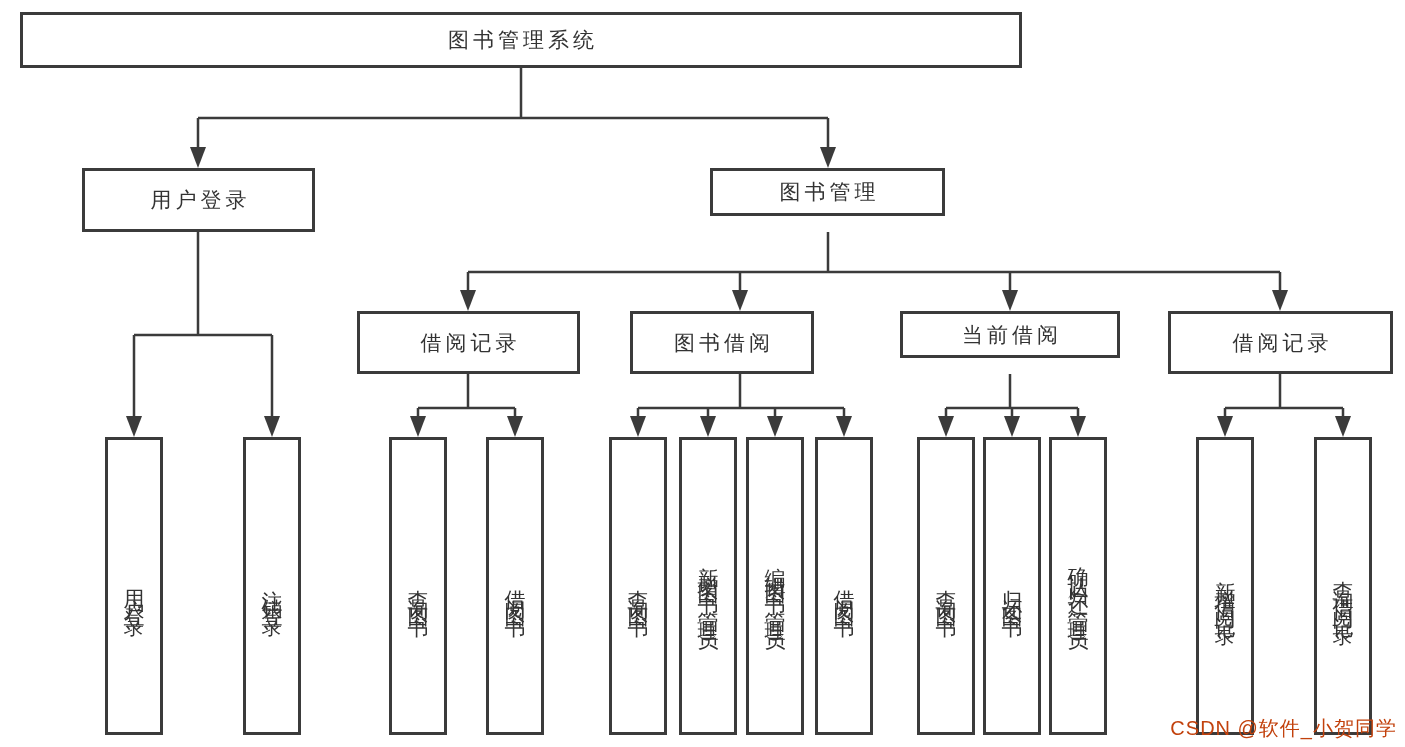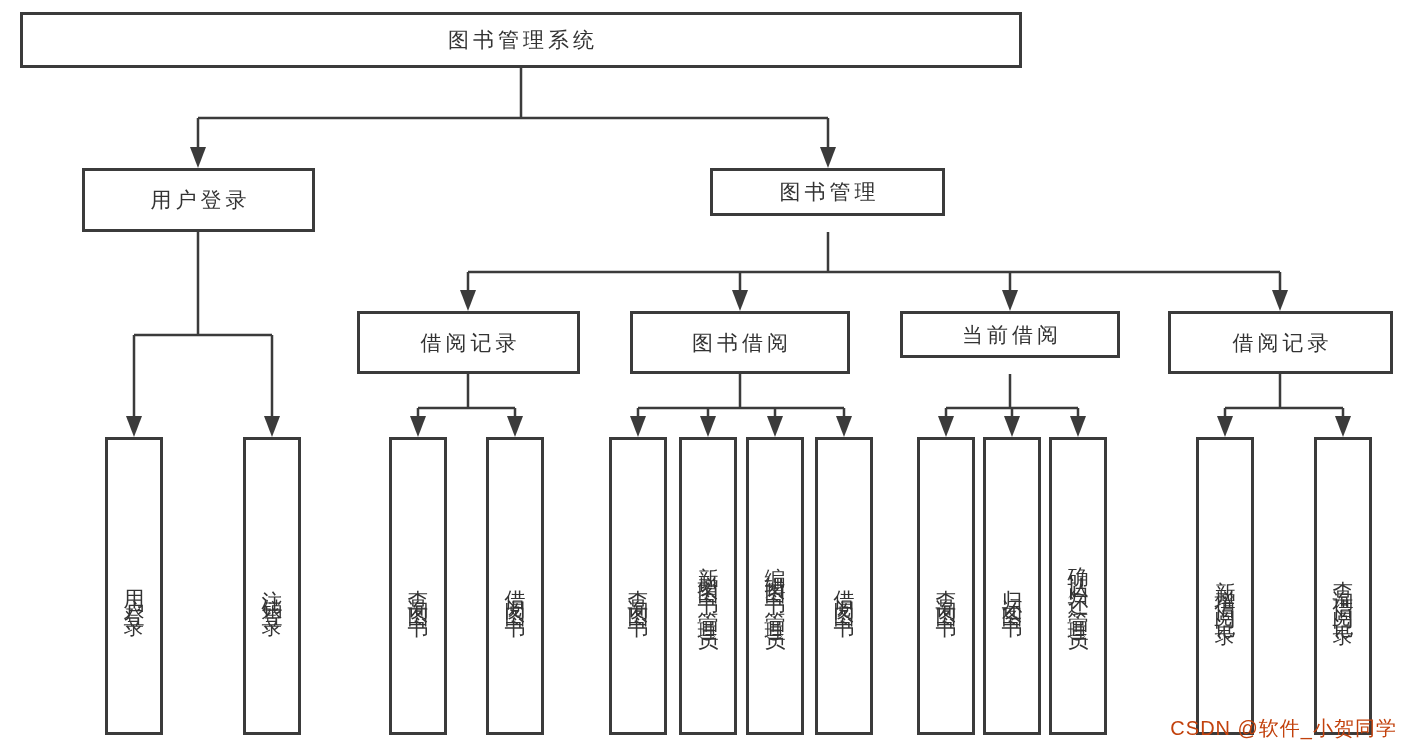--- a/index.html
+++ b/index.html
@@ -60,21 +60,21 @@
       <polygon points="1335,416 1351,416 1343,437"></polygon>
     </g>
   </svg>
 
   <div class="node h-node" style="left:20px;top:12px;width:1002px;height:56px">图书管理系统</div>
 
   <div class="node h-node" style="left:82px;top:168px;width:233px;height:64px">用户登录</div>
   <div class="node h-node" style="left:710px;top:168px;width:235px;height:48px">图书管理</div>
 
   <div class="node h-node" style="left:357px;top:311px;width:223px;height:63px">借阅记录</div>
-  <div class="node h-node" style="left:630px;top:311px;width:220px;height:63px">图书借阅</div>
+  <div class="node h-node" style="left:630px;top:311px;width:184px;height:63px">图书借阅</div>
   <div class="node h-node" style="left:900px;top:311px;width:220px;height:47px">当前借阅</div>
   <div class="node h-node" style="left:1168px;top:311px;width:225px;height:63px">借阅记录</div>
 
   <div class="node v-node" style="left:105px">用户登录</div>
   <div class="node v-node" style="left:243px">注销登录</div>
 
   <div class="node v-node" style="left:389px">查询图书</div>
   <div class="node v-node" style="left:486px">借阅图书</div>
 
   <div class="node v-node" style="left:609px">查询图书</div>

